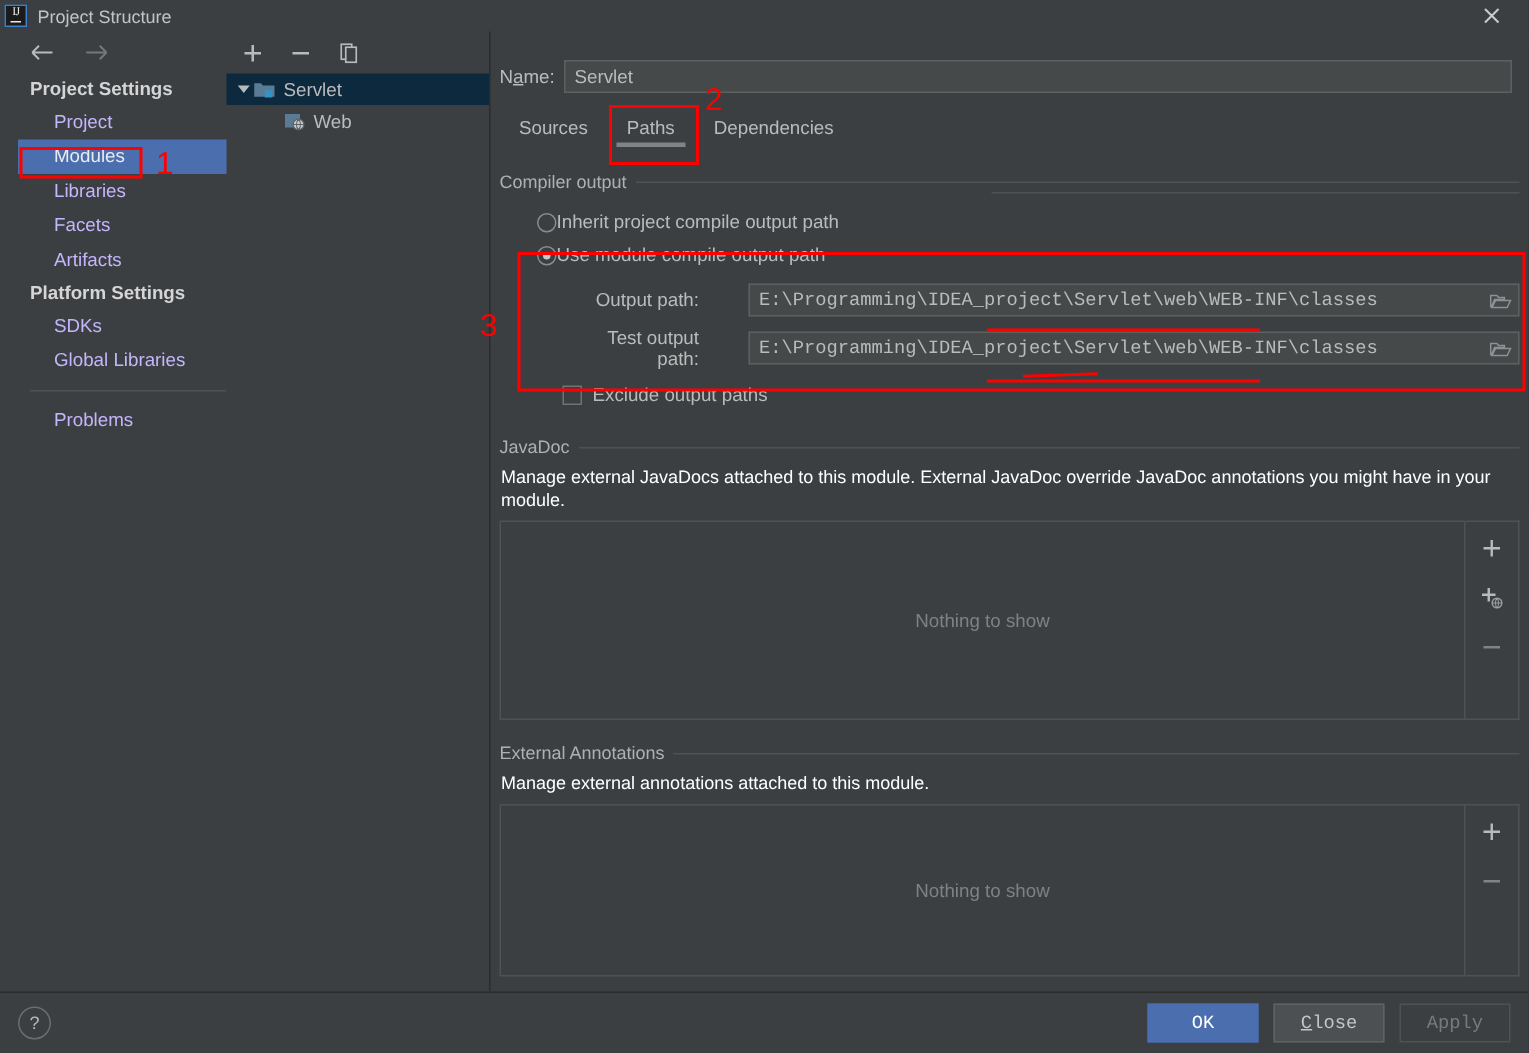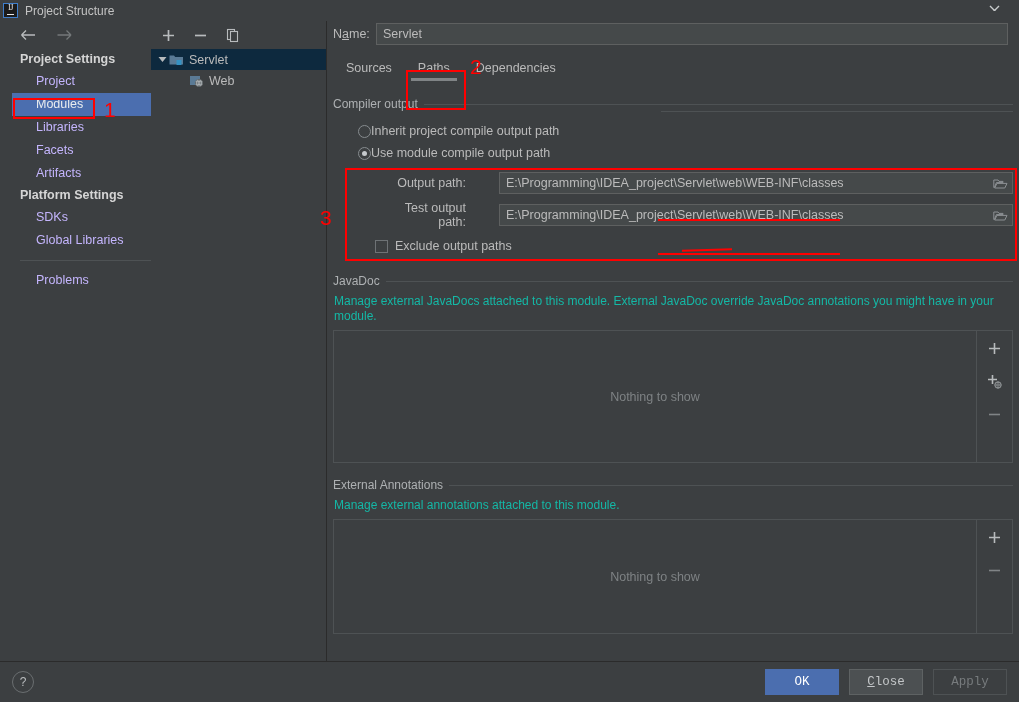--- a/index.html
+++ b/index.html
@@ -68,21 +68,21 @@
   .tb-btn { width:22px; height:22px; display:flex; align-items:center; justify-content:center; cursor:pointer; }
   .tree-row {
     height:21px; display:flex; align-items:center; font-size:12.5px;
     color:#bbbbbb; cursor:pointer; padding-left:4px;
   }
   .tree-row.selected { background:#0d293e; }
   .twisty { width:14px; display:flex; justify-content:center; align-items:center; }
   .folder-ico { width:15px; height:13px; position:relative; margin-right:5px; }
 
   
-  .content { position:absolute; left:328px; top:11px; width:691px; height:640px; background:#3c3f41; }
+  .content { position:absolute; left:328px; top:28px; width:691px; height:640px; background:#3c3f41; }
 
   .namerow { display:flex; align-items:center; padding:12px 11px 0 5px; }
   .namelabel { font-size:12.5px; color:#bbbbbb; width:43px; }
   .namelabel u { text-decoration: underline; }
   .nameinput {
     flex:1; height:22px; background:#45494a; border:1px solid #5e6060;
     color:#bbbbbb; font-family:"Liberation Sans", sans-serif; font-size:12.5px;
     padding:0 6px; outline:none;
   }
 
@@ -112,31 +112,31 @@
   .radio-row label { font-size:12.5px; color:#bbbbbb; cursor:pointer; }
 
   .path-row { display:flex; align-items:center; height:26px; padding-left:46px; margin-top:6px;gap:24px; }
   .path-label { font-size:12.5px; color:#bbbbbb; width:96px; text-align:right; padding-right:9px; }
   .path-field {
     flex:1; height:22px; background:#45494a; border:1px solid #5e6060;
     display:flex; align-items:center; position:relative;
   }
   .path-field input {
     flex:1; background:transparent; border:none; outline:none;
-    color:#bbbbbb; font-family:Liberation Sans, sans-serif; font-size:12.5px; padding:0 6px;
+    color:#bbbbbb; font-family:Liberation Mono, monospace; font-size:12.5px; padding:0 6px;
   }
   .browse-btn { width:24px; height:20px; display:flex; align-items:center; justify-content:center; cursor:pointer; }
 
   .check-row { display:flex; align-items:center; gap:7px; height:24px; padding-left:42px; margin-top:6px; }
   .checkbox {
     width:13px; height:13px; border:1px solid #6e7275; background:#3c3f41; flex:0 0 auto;
   }
   .check-row label { font-size:12.5px; color:#bbbbbb; cursor:pointer; }
 
-  .desc { font-size:12px; color:#14b8a6; line-height:15px; padding:6px 8px 4px 1px; }
+  .desc { font-size:12px; color:#ffffff; line-height:15px; padding:6px 8px 4px 1px; }
 
   .listbox-wrap { display:flex; margin-top:2px; }
   .listbox {
     flex:1; background:#3c3f41; border:1px solid #4e5254;
     display:flex; align-items:center; justify-content:center;
     color:#7e8284; font-size:12.5px;
   }
   .listbtns {
     width:36px; display:flex; flex-direction:column; align-items:center;
     padding-top:7px; gap:13px; border-top:1px solid #4e5254; border-bottom:1px solid #4e5254;

